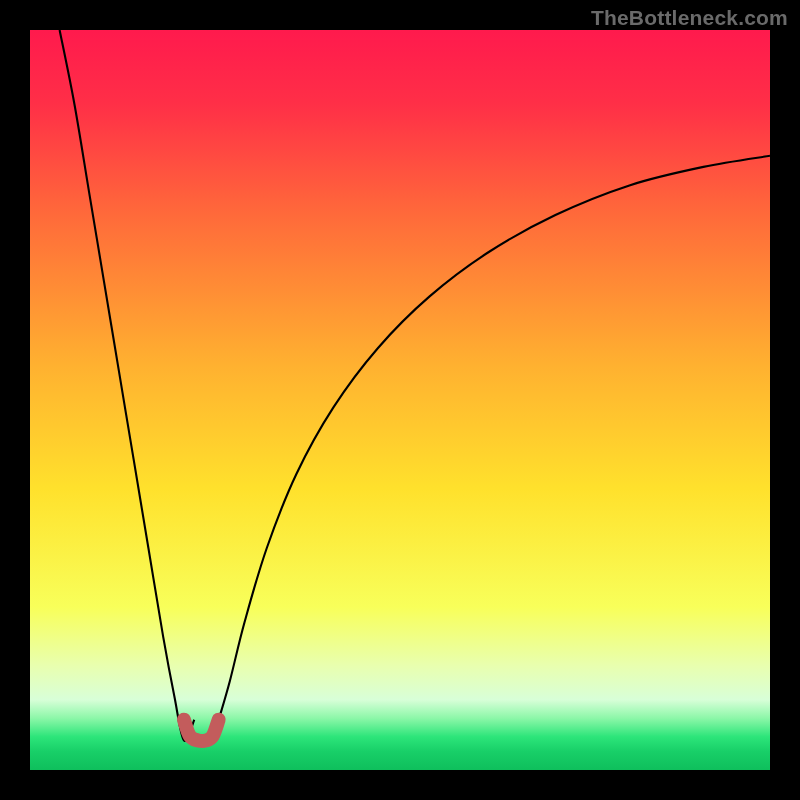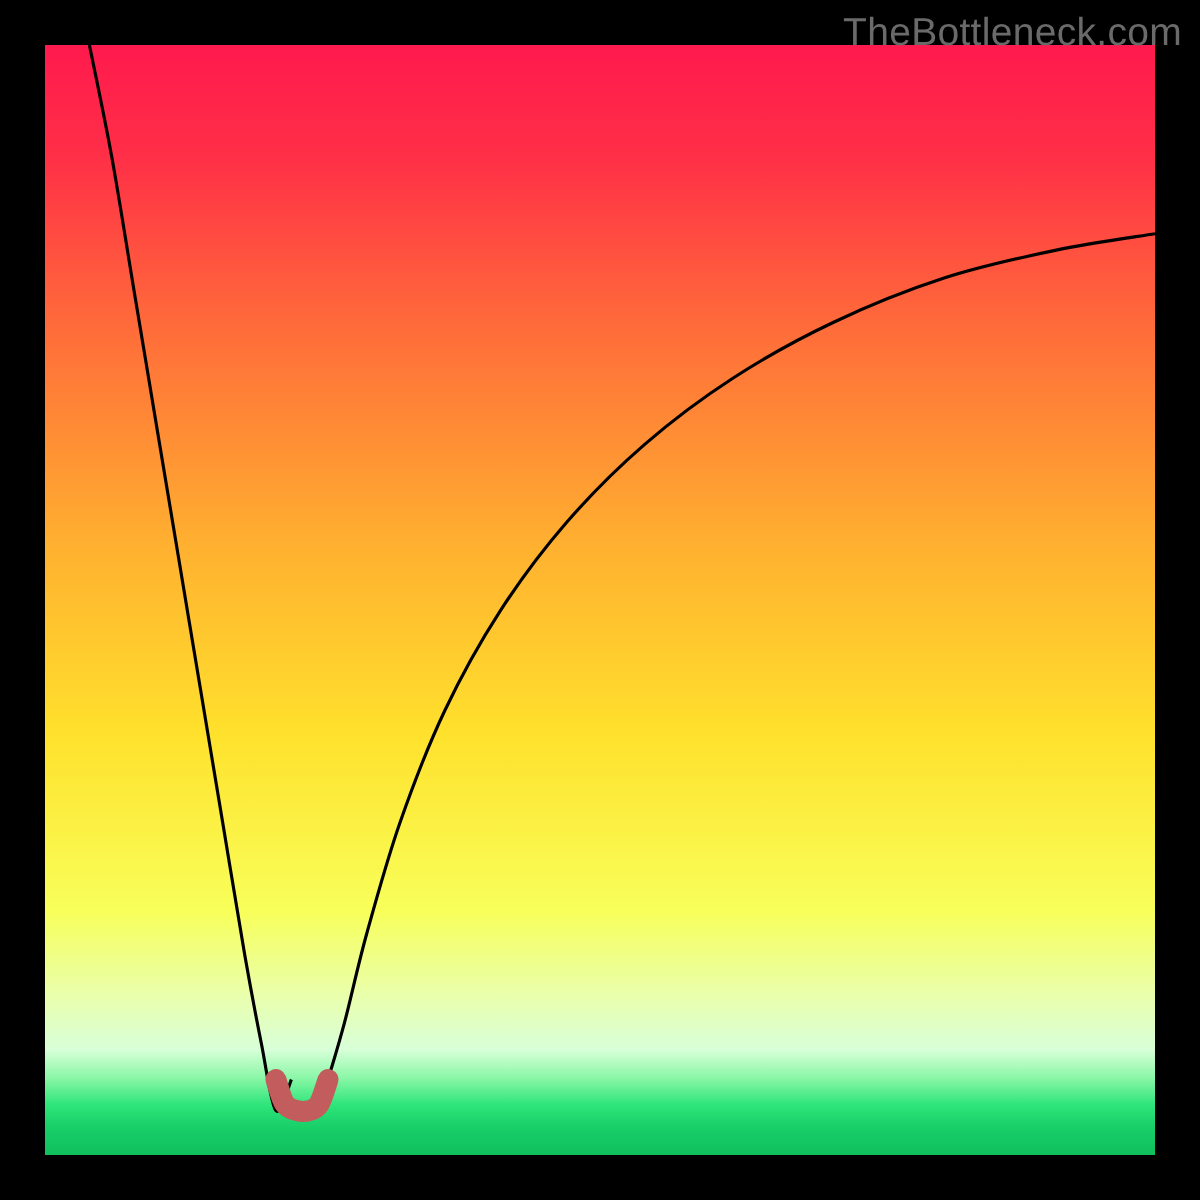--- a/index.html
+++ b/index.html
@@ -24,22 +24,22 @@
     left: 0;
     top: 0;
     width: 740px;
     height: 740px;
   }
   .watermark {
     position: absolute;
     top: 6px;
     right: 12px;
     color: #6a6a6a;
-    font-size: 26px;
-    font-weight: 400;
+    font-size: 21px;
+    font-weight: 700;
     letter-spacing: 0.2px;
   }
 </style>
 </head>
 <body>
 
 <div class="frame">
   <svg class="plot" viewBox="0 0 740 740">
     <defs>
       <linearGradient id="bg-grad" x1="0" y1="0" x2="0" y2="1">

